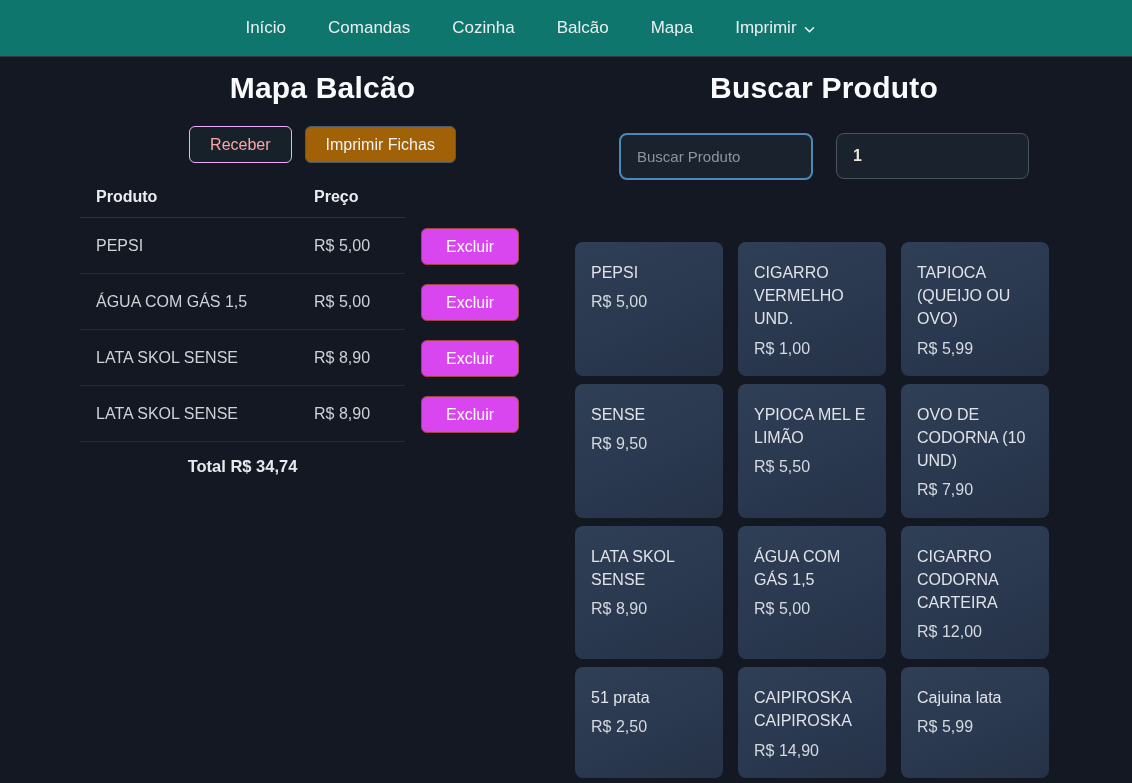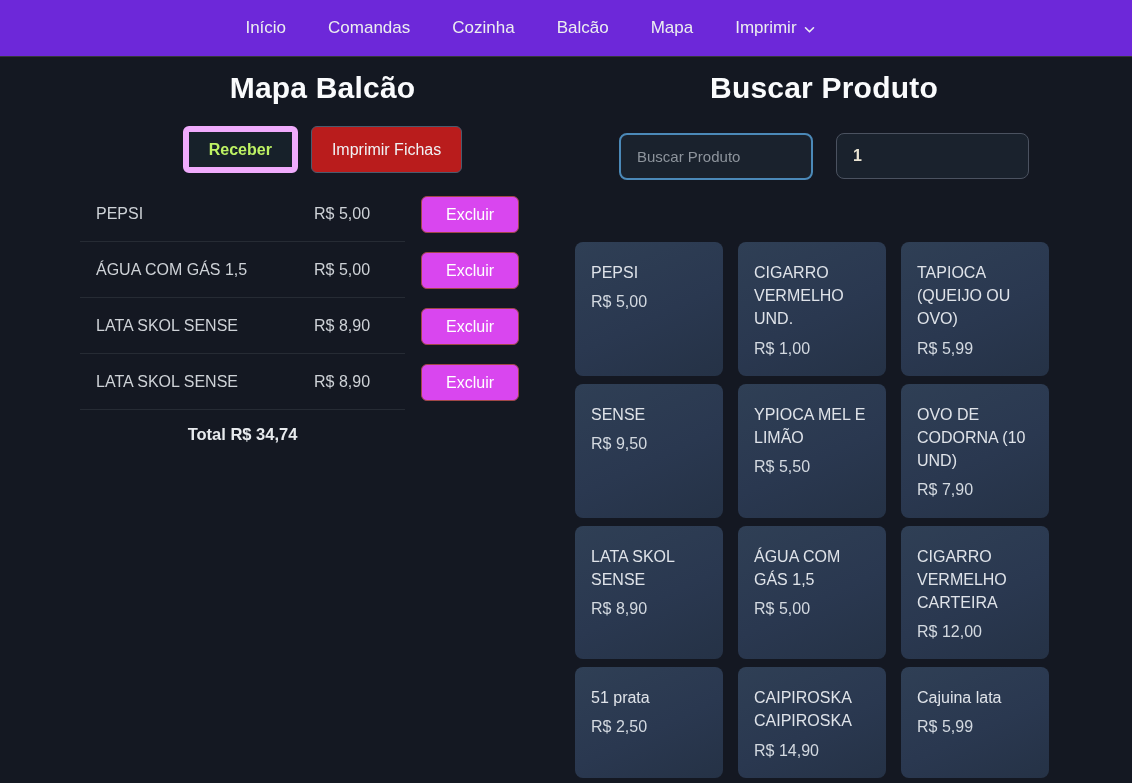--- a/index.html
+++ b/index.html
@@ -7,21 +7,21 @@
   html, body { width: 1132px; height: 783px; overflow: hidden; }
   body {
     background: #141822;
     font-family: "Liberation Sans", "DejaVu Sans", sans-serif;
     color: #d8dce1;
   }
 
   
   .navbar {
     height: 57px;
-    background: #6d28d9;
+    background: #0f766e;
     border-bottom: 1px solid #35373c;
     display: flex;
     align-items: center;
     justify-content: center;
   }
   .nav-inner {
     display: flex;
     align-items: center;
     gap: 42px;
     transform: translateX(-36px);
@@ -62,26 +62,25 @@
   .btn {
     font-family: inherit;
     font-size: 16px;
     border-radius: 6px;
     padding: 8px 20px;
     cursor: pointer;
     line-height: 1.2;
   }
   .btn-receive {
     background: #17212a;
-    border: 6px solid #f0abfc;
-    color: #bef264;
-    font-weight: bold;
+    border: 1px solid #f0abfc;
+    color: #fca5a5;
   }
   .btn-print {
-    background: #b91c1c;
+    background: #a16207;
     border: 1px solid #4a5b6e;
     color: #f0f2f4;
   }
 
   
   .order-table { margin-top: 13px; width: 485px; }
   .trow {
     display: grid;
     grid-template-columns: 218px 107px 160px;
     align-items: center;
@@ -210,20 +209,25 @@
 
   <section class="left-panel">
     <h1 class="panel-title">Mapa Balcão</h1>
 
     <div class="actions">
       <button class="btn btn-receive">Receber</button>
       <button class="btn btn-print">Imprimir Fichas</button>
     </div>
 
     <div class="order-table">
+      <div class="trow thead">
+        <div class="cell">Produto</div>
+        <div class="cell">Preço</div>
+        <div class="cell action"></div>
+      </div>
       <div class="tbody" id="order-rows">
           <div class="trow">
             <div class="cell">PEPSI</div>
             <div class="cell">R$ 5,00</div>
             <div class="cell action">
               <button class="btn-delete">Excluir</button>
             </div>
           </div>
           <div class="trow">
             <div class="cell">ÁGUA COM GÁS 1,5</div>
@@ -286,21 +290,21 @@
         </div>
         <div class="product-card">
           <div class="p-name">LATA SKOL SENSE</div>
           <div class="p-price">R$ 8,90</div>
         </div>
         <div class="product-card">
           <div class="p-name">ÁGUA COM GÁS 1,5</div>
           <div class="p-price">R$ 5,00</div>
         </div>
         <div class="product-card">
-          <div class="p-name">CIGARRO VERMELHO CARTEIRA</div>
+          <div class="p-name">CIGARRO CODORNA CARTEIRA</div>
           <div class="p-price">R$ 12,00</div>
         </div>
         <div class="product-card">
           <div class="p-name">51 prata</div>
           <div class="p-price">R$ 2,50</div>
         </div>
         <div class="product-card">
           <div class="p-name">CAIPIROSKA CAIPIROSKA</div>
           <div class="p-price">R$ 14,90</div>
         </div>

